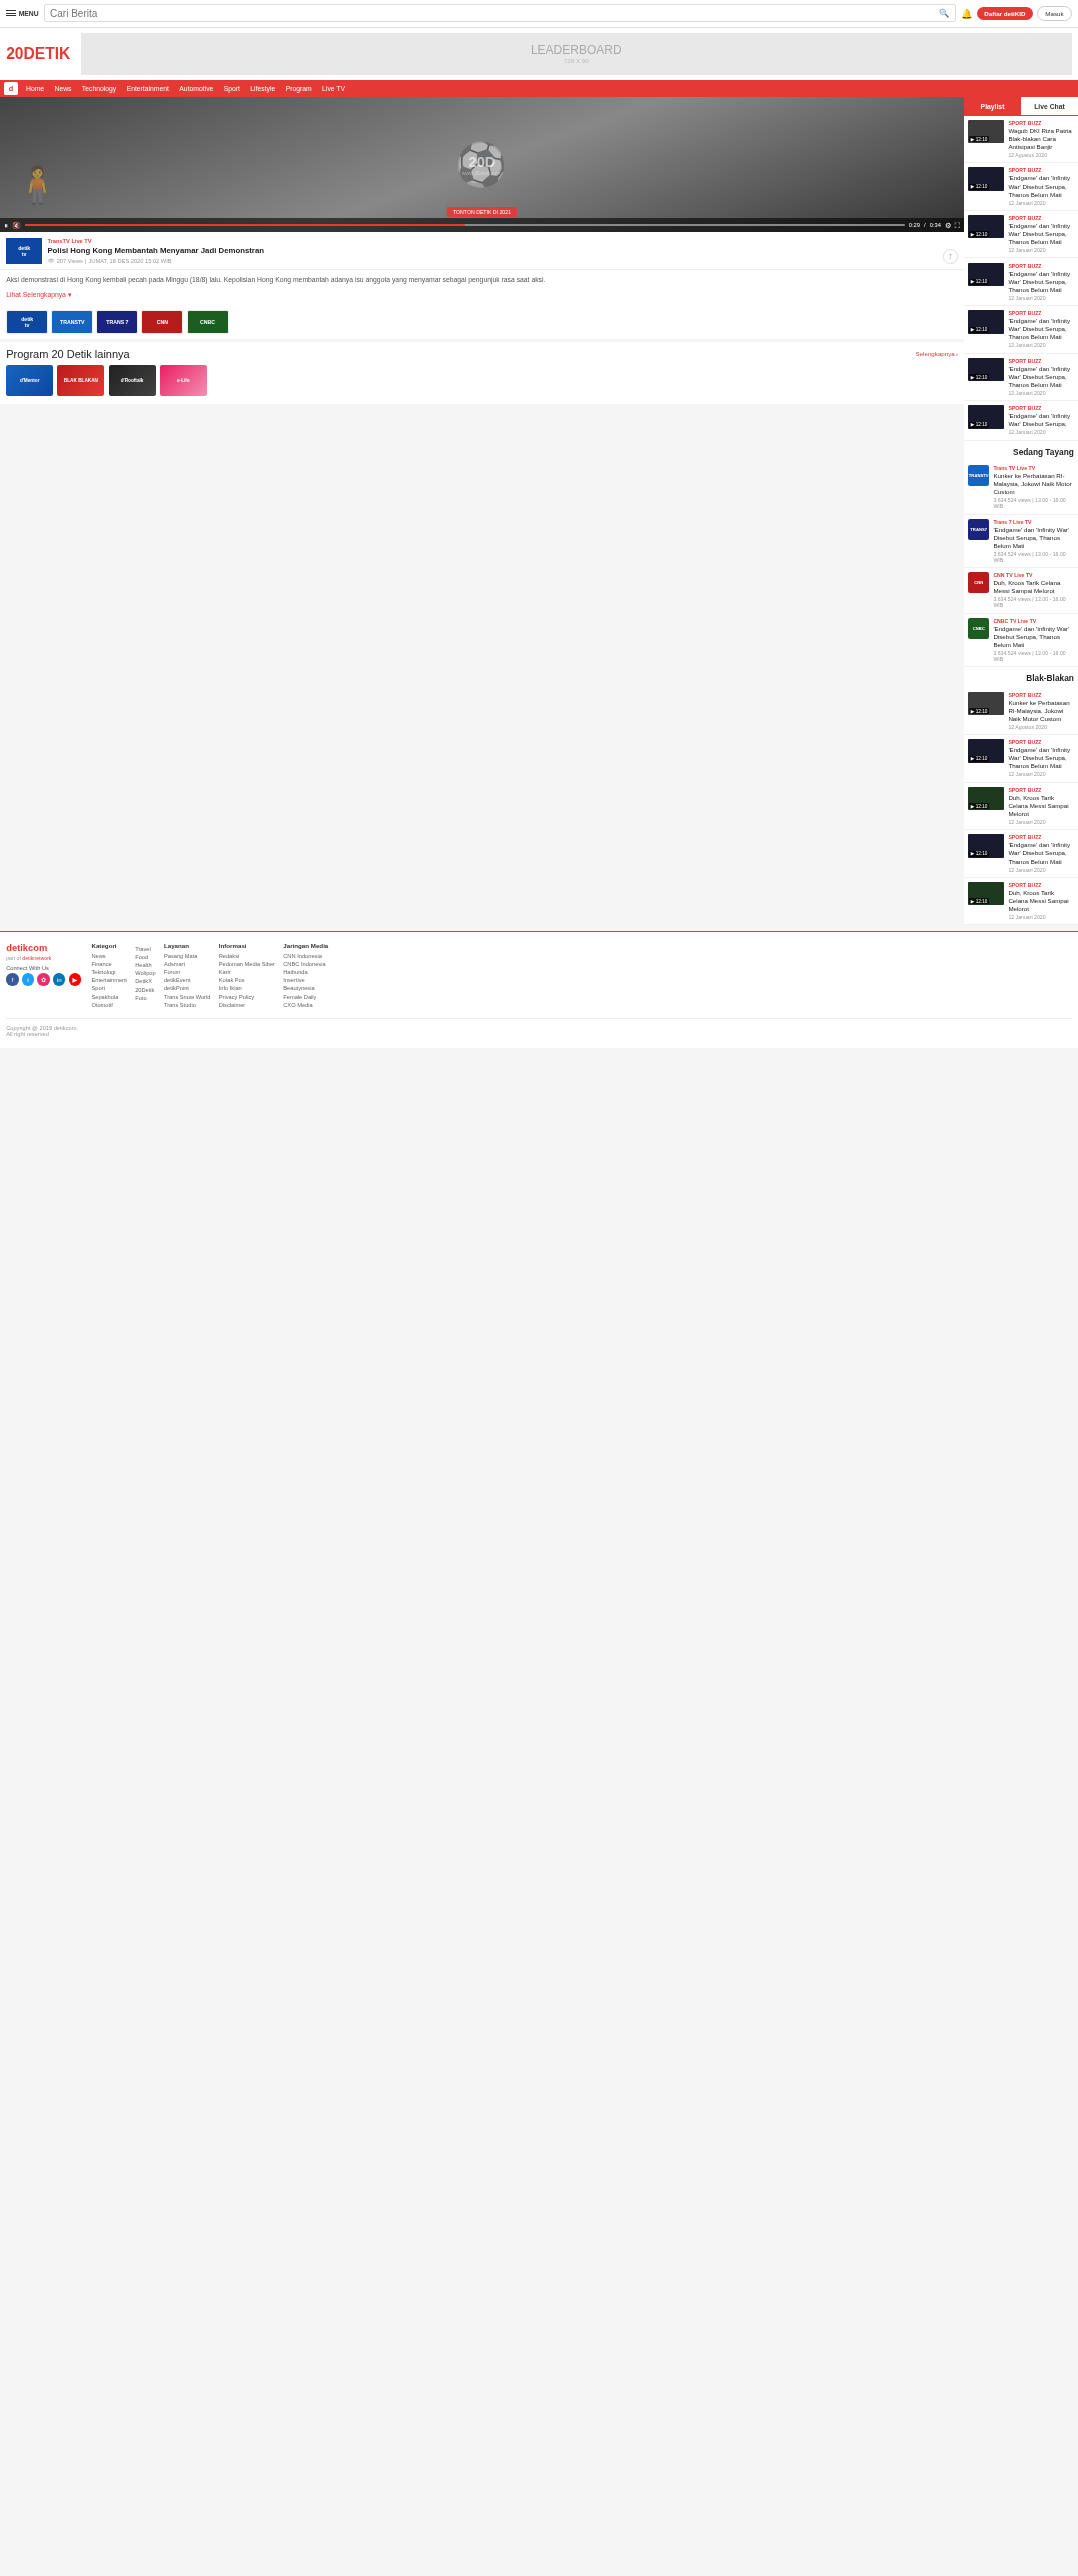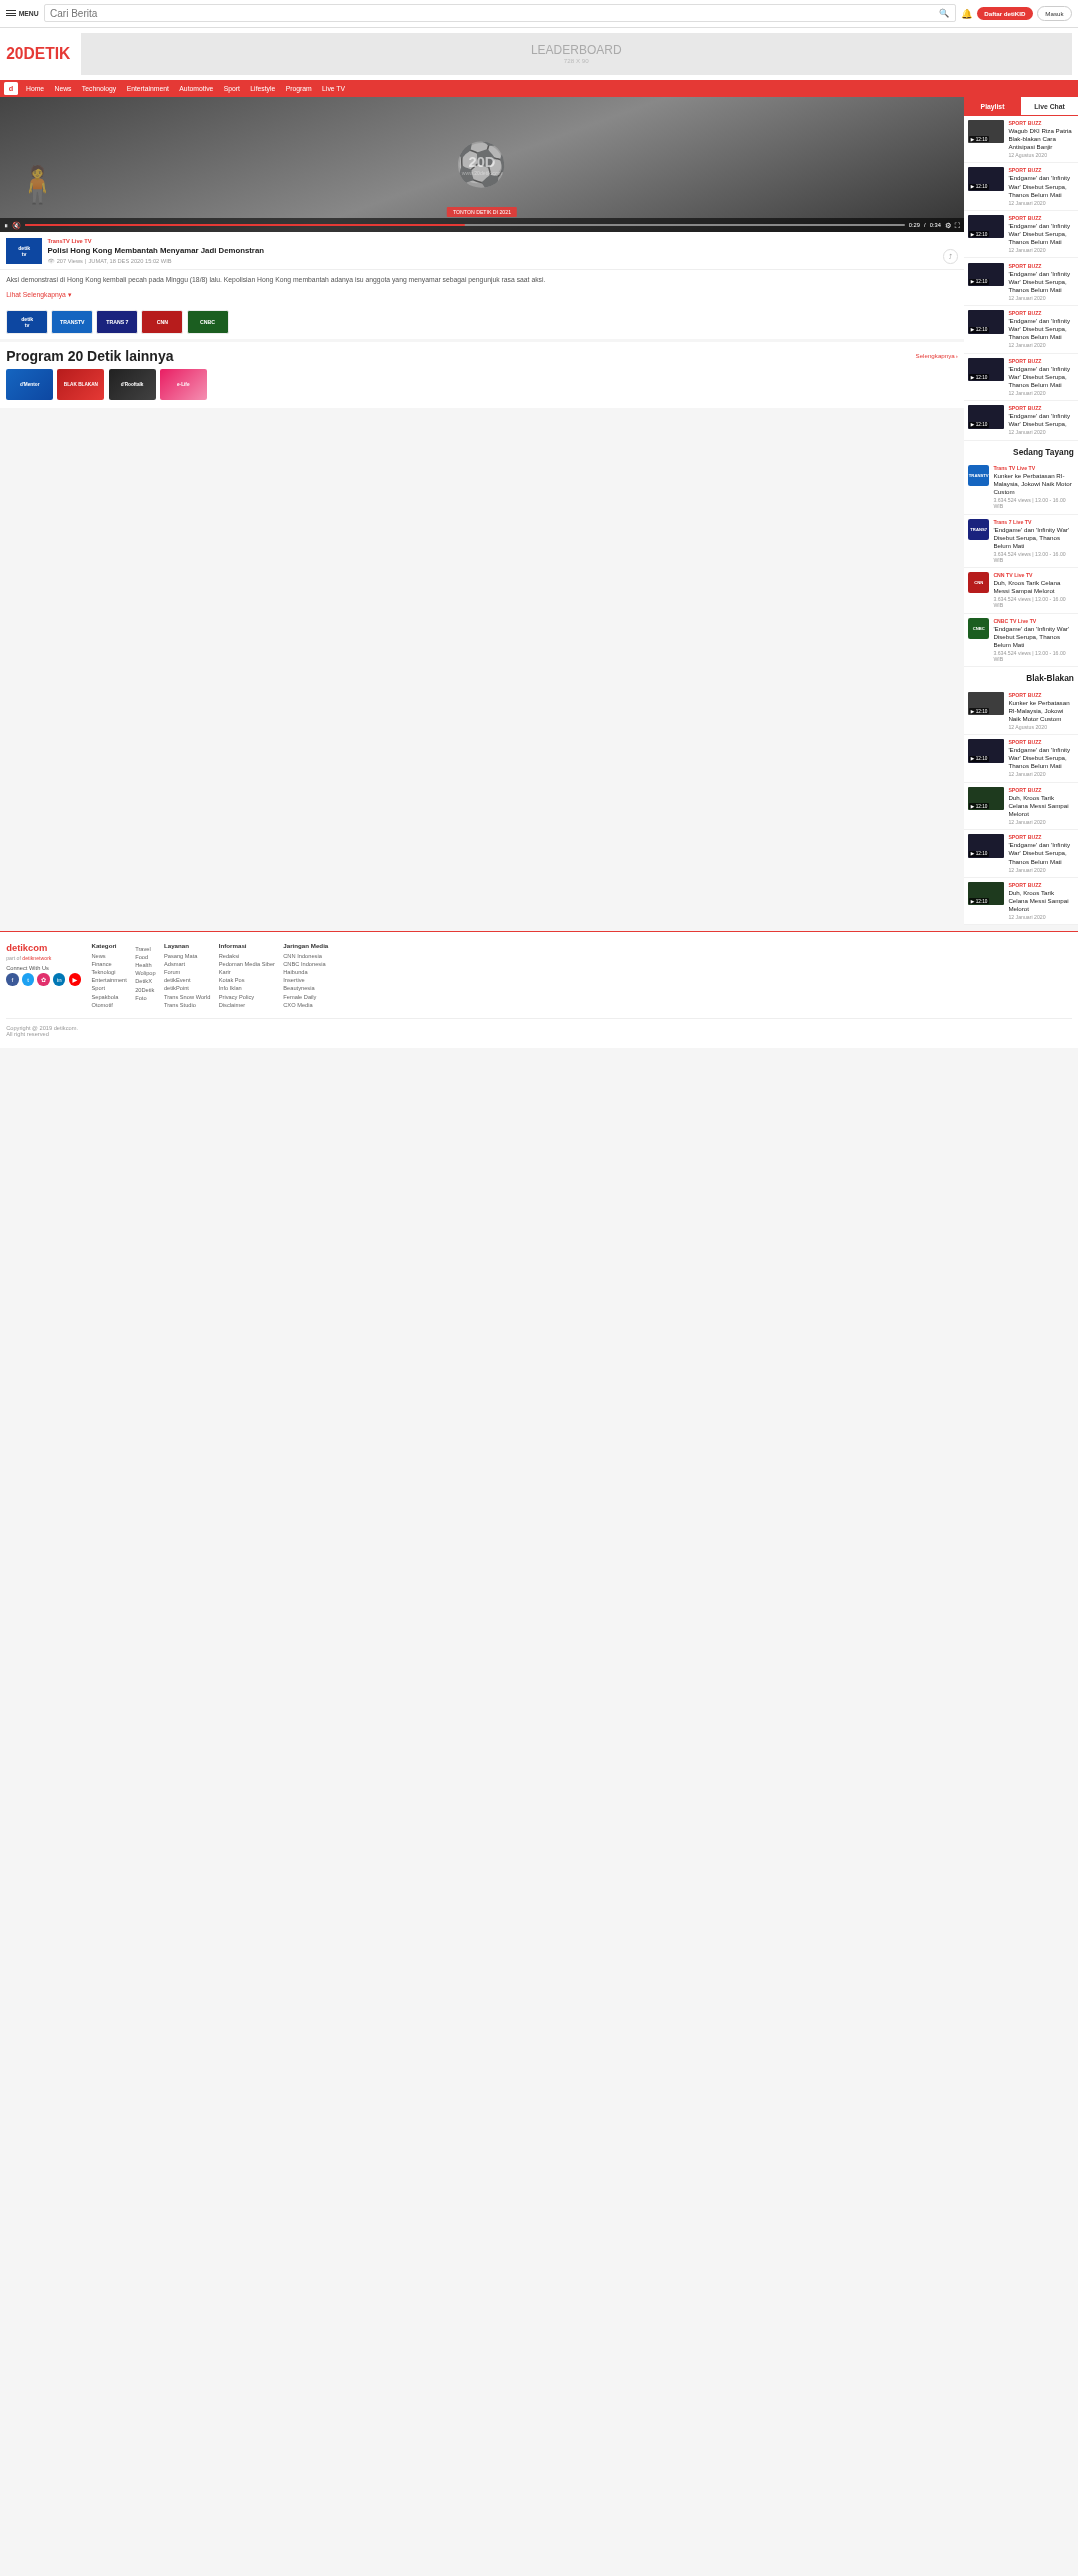--- a/index.html
+++ b/index.html
@@ -63,21 +63,21 @@
     .ch-detik { background: #0d47a1; }
     .ch-trans { background: #1565c0; }
     .ch-trans7 { background: #1a237e; }
     .ch-cnn { background: #b71c1c; }
     .ch-cnbc { background: #1b5e20; }
     .ch-label { color: #fff; font-size: 5.2px; font-weight: bold; text-align: center; }
 
     
     .programs-section { background: #fff; padding: 6.2px; margin-top: 3.1px; }
     .programs-header { display: flex; justify-content: space-between; align-items: center; margin-bottom: 5.2px; }
-    .programs-title { font-size: 14px; font-weight: bold; color: #222; }
+    .programs-title { font-size: 11px; font-weight: normal; color: #222; }
     .programs-more { color: #e53935; font-size: 6.2px; cursor: pointer; display: flex; align-items: center; gap: 1px; }
     .programs-grid { display: flex; gap: 4.2px; overflow-x: auto; }
     .program-card { width: 47px; flex-shrink: 0; cursor: pointer; }
     .program-thumb { width: 47px; height: 31px; border-radius: 2.1px; overflow: hidden; margin-bottom: 2.1px; }
     .prog-blue { background: linear-gradient(135deg, #1565c0, #0d47a1); display: flex; align-items: center; justify-content: center; height: 100%; }
     .prog-red { background: linear-gradient(135deg, #b71c1c, #e53935); display: flex; align-items: center; justify-content: center; height: 100%; }
     .prog-dark { background: linear-gradient(135deg, #212121, #424242); display: flex; align-items: center; justify-content: center; height: 100%; }
     .prog-pink { background: linear-gradient(135deg, #e91e63, #f48fb1); display: flex; align-items: center; justify-content: center; height: 100%; }
     .prog-label { color: #fff; font-size: 4.7px; font-weight: bold; text-align: center; padding: 1px; }
 

